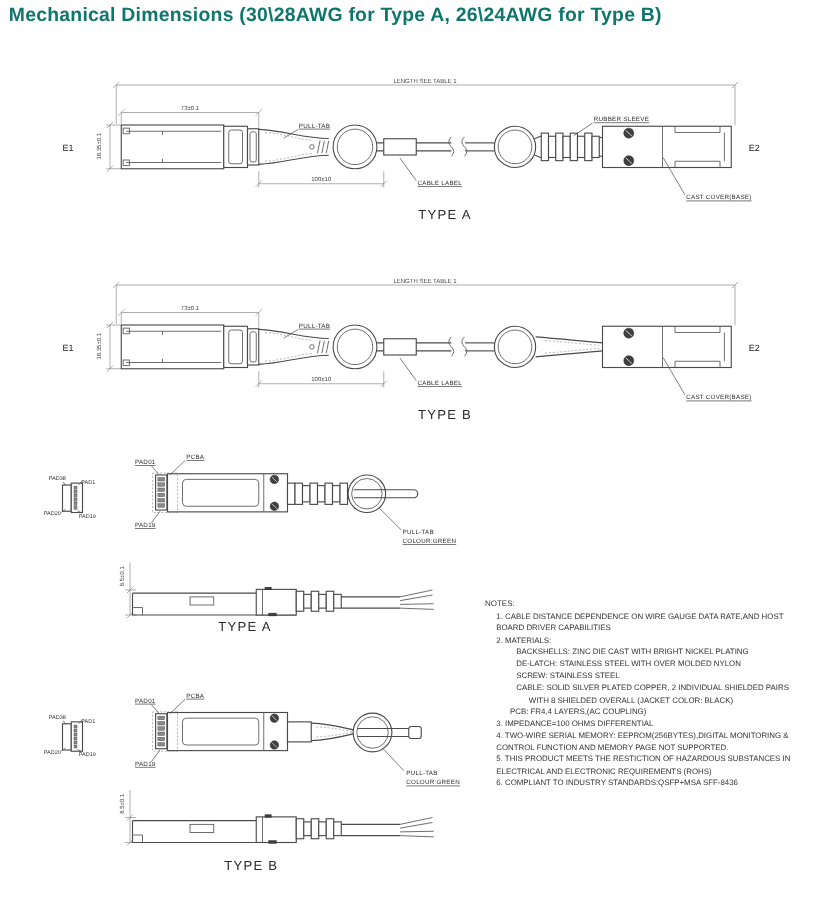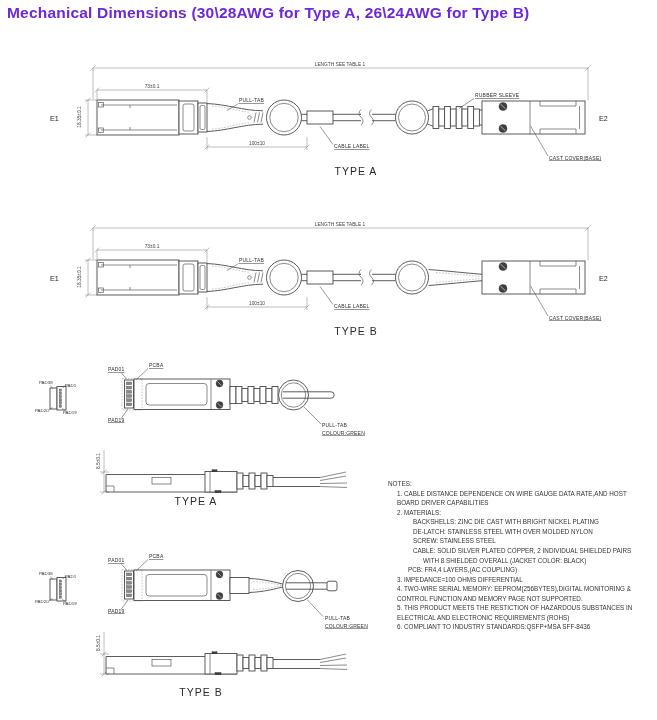--- a/index.html
+++ b/index.html
@@ -1,17 +1,17 @@
 <!DOCTYPE html>
 <html><head>
 <meta charset="utf-8">
 <style>
   html,body{margin:0;padding:0;background:#ffffff;}
   body{width:657px;height:720px;position:relative;font-family:"Liberation Sans",sans-serif;overflow:hidden;}
-  .title{position:absolute;left:7px;top:4px;margin:0;font-size:15.5px;font-weight:bold;color:#6d28d9;letter-spacing:0.2px;white-space:nowrap;}
+  .title{position:absolute;left:7px;top:4px;margin:0;font-size:15.5px;font-weight:bold;color:#0f766e;letter-spacing:0.2px;white-space:nowrap;}
   svg.art{position:absolute;left:0;top:0;}
   svg text{font-family:"Liberation Sans",sans-serif;fill:#2e2e2e;}
   .lbl{font-size:5px;letter-spacing:0.2px;}
   .lblu{font-size:5px;letter-spacing:0.2px;text-decoration:underline;}
   .dim{font-size:4.8px;fill:#444;}
   .endlbl{font-size:4.4px;fill:#333;}
   .conn{font-size:7.2px;fill:#222;}
   .cap{font-size:10.5px;letter-spacing:1px;fill:#2a2a2a;}
   .ol{stroke:#4a4a4a;stroke-width:0.9;fill:none;}
   .olw{stroke:#4a4a4a;stroke-width:0.9;fill:#ffffff;}

